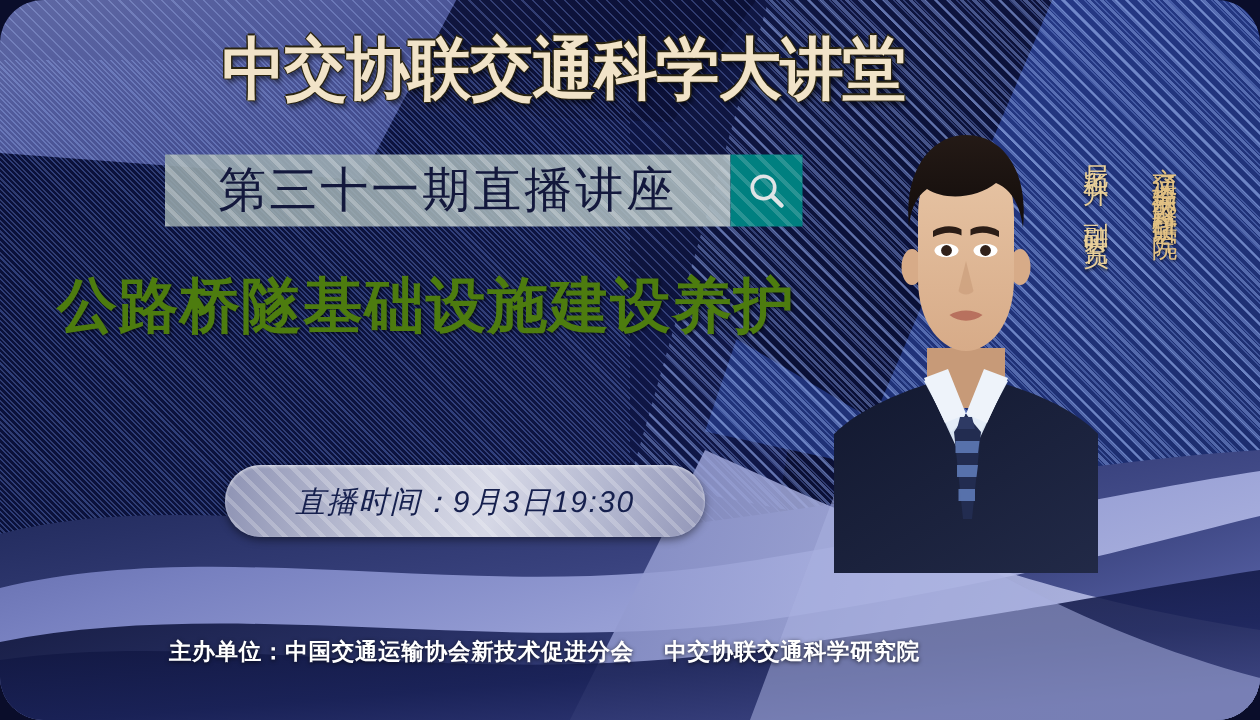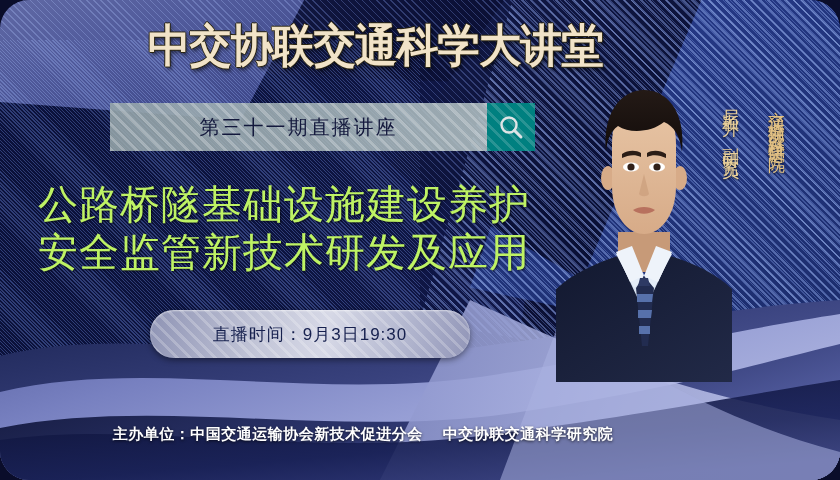--- a/index.html
+++ b/index.html
@@ -104,21 +104,21 @@
     display:flex;align-items:center;justify-content:center;
   }
   .sub-bar-body::after{
     content:"";position:absolute;inset:0;
     background-image:repeating-linear-gradient(45deg,
        rgba(255,255,255,.24) 0px,rgba(255,255,255,.24) 3px,
        rgba(0,0,0,0) 3px,rgba(0,0,0,0) 9px);
   }
   .sub-bar-text{
     position:relative;z-index:2;
-    font-size:20px;color:#13183c;letter-spacing:2px;
+    font-size:32px;color:#13183c;letter-spacing:2px;
     font-weight:500;white-space:nowrap;
   }
   .sub-search{
     width:48px;
     background:#008080;
     position:relative;overflow:hidden;
     display:flex;align-items:center;justify-content:center;
   }
   .sub-search::after{
     content:"";position:absolute;inset:0;
@@ -126,22 +126,22 @@
        rgba(255,255,255,.16) 0px,rgba(255,255,255,.16) 3px,
        rgba(0,0,0,0) 3px,rgba(0,0,0,0) 9px);
   }
   .sub-search svg{position:relative;z-index:2;}
 
   
   .headline{
     position:absolute;left:38px;top:180px;width:540px;
   }
   .headline div{
-    font-size:40px;line-height:48px;font-weight:normal;
-    color:#bef264;
+    font-size:40px;line-height:48px;font-weight:bold;
+    color:#4d7c0f;
     letter-spacing:1px;
     white-space:nowrap;
     text-shadow:1px 1px 2px rgba(0,0,0,.6);
   }
 
   
   .time-pill{
     position:absolute;left:150px;top:310px;width:320px;height:48px;
     border-radius:24px;
     background:linear-gradient(100deg,#8e93b4 0%,#c3c6d8 35%,#d6d8e6 55%,#b4b8d0 78%,#9296b8 100%);
@@ -150,21 +150,21 @@
     overflow:hidden;
   }
   .time-pill::after{
     content:"";position:absolute;inset:0;border-radius:24px;
     background-image:repeating-linear-gradient(45deg,
        rgba(255,255,255,.22) 0px,rgba(255,255,255,.22) 3px,
        rgba(0,0,0,0) 3px,rgba(0,0,0,0) 9px);
   }
   .time-pill-text{
     position:relative;z-index:2;
-    font-size:17px;color:#16204e;letter-spacing:1px;white-space:nowrap;
+    font-size:20px;color:#16204e;letter-spacing:1px;white-space:nowrap;font-style:italic;
   }
 
   
   .v-name{
     position:absolute;left:718px;top:96px;
     writing-mode:vertical-rl;text-orientation:upright;
     font-size:17px;line-height:25px;letter-spacing:5px;
     color:#e8cf9a;
     text-shadow:0 1px 2px rgba(0,0,0,.7);
     height:190px;
@@ -305,21 +305,20 @@
     <div class="sub-search">
       <svg width="26" height="26" viewBox="0 0 26 26">
         <circle cx="11" cy="11" r="7.5" fill="none" stroke="#dfe4e6" stroke-width="2.4"></circle>
         <line x1="16.4" y1="16.4" x2="23" y2="23" stroke="#dfe4e6" stroke-width="3" stroke-linecap="round"></line>
       </svg>
     </div>
   </div>
 
   <div class="headline">
     <div>公路桥隧基础设施建设养护</div>
-    <div>安全监管新技术研发及应用</div>
   </div>
 
   <div class="time-pill">
     <span class="time-pill-text">直播时间：9月3日19:30</span>
   </div>
 
   <div class="v-name">尼颖升  副研究员</div>
   <div class="v-org">交通运输部公路科学研究院</div>
 
   <div class="footer">主办单位：中国交通运输协会新技术促进分会　 中交协联交通科学研究院</div>

